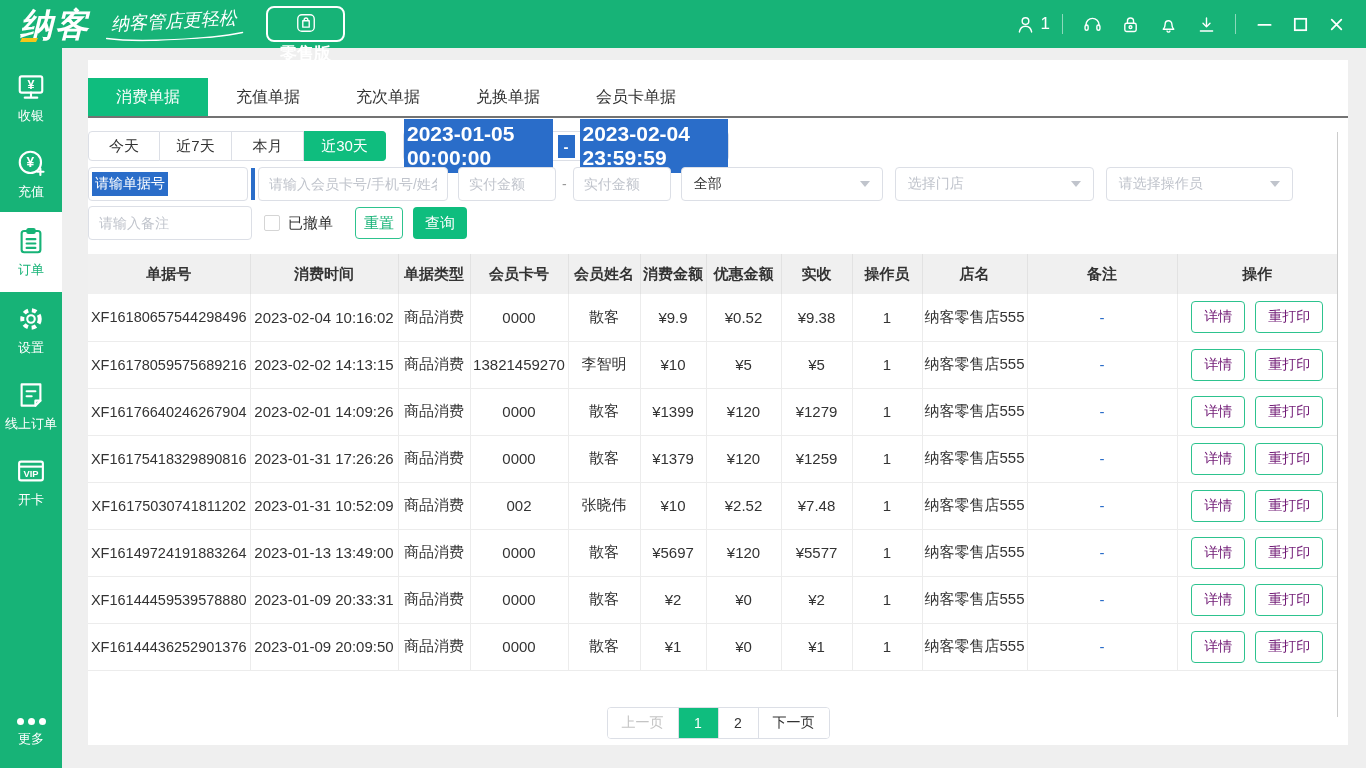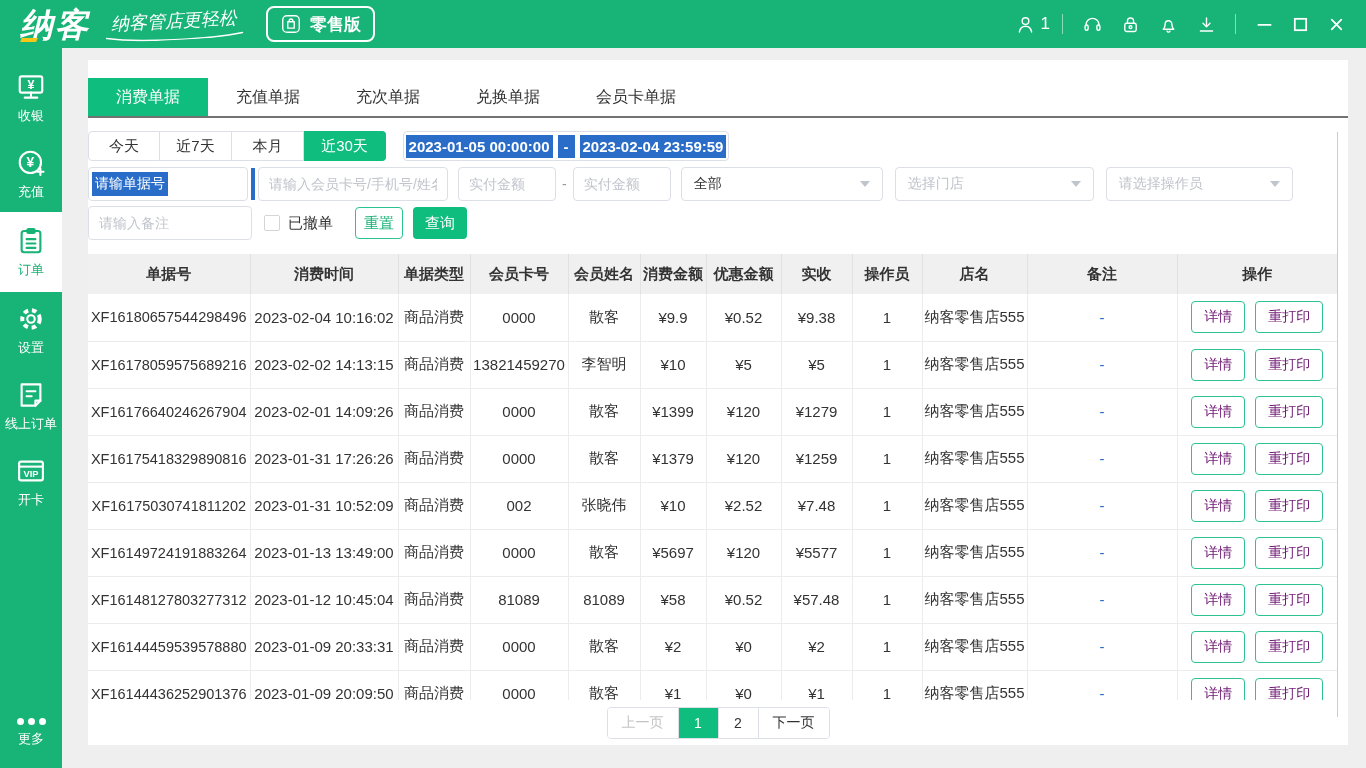--- a/index.html
+++ b/index.html
@@ -10,21 +10,21 @@
   .topbar { position:fixed; top:0; left:0; width:1366px; height:48px;
     background:#17b377; display:flex; align-items:center; z-index:20; }
   .logo { font-size:33px; font-weight:bold; font-style:italic; color:#fff;
     margin-left:20px; letter-spacing:2px; position:relative; line-height:1; }
   .logo::after { content:""; position:absolute; left:1px; bottom:-1px; width:16px; height:4px;
     background:#f6c619; transform:skewX(-25deg); }
   .tagline { color:#fff; font-style:italic; font-size:18px; margin-left:14px;
     display:flex; flex-direction:column; align-items:center; transform:rotate(-3deg); }
   .badge { margin-left:22px; display:flex; align-items:center; gap:8px;
     border:2px solid #fff; border-radius:8px; padding:4px 12px; color:#fff;
-    font-weight:bold; font-size:17px; height:36px; }
+    font-weight:bold; font-size:17px; height:36px;flex-direction:column; }
   .badge svg { width:22px; height:22px; }
   .topnav { display:flex; margin-left:16px; height:48px; align-items:flex-end; }
   .topnav-tab { height:38px; display:flex; align-items:center; padding:0 22px;
     color:#fff; font-size:16px; font-weight:bold; position:relative; cursor:pointer;
     background:rgba(255,255,255,.24); }
   .topnav-tab.active { background:rgba(255,255,255,.13); }
   .topnav-tab.active::after { content:""; position:absolute; left:50%;
     transform:translateX(-50%); bottom:5px; width:58px; height:3px;
     background:#fff; border-radius:2px; }
   .top-right { margin-left:auto; display:flex; align-items:center; padding-right:12px; color:#fff; }
@@ -62,21 +62,21 @@
   .preset-group { display:flex; height:30px; }
   .preset { width:72px; border:1px solid #dcdfe6; border-left:none; display:flex;
     align-items:center; justify-content:center; font-size:15px; color:#333;
     background:#fff; cursor:pointer; }
   .preset:first-child { border-left:1px solid #dcdfe6; border-radius:4px 0 0 4px; }
   .preset:last-child { border-radius:0 4px 4px 0; width:82px; }
   .preset.active { background:#0fbd7e; color:#fff; border-color:#0fbd7e; }
   .date-box { margin-left:17px; width:326px; height:30px; border:1px solid #dcdfe6;
     border-radius:4px; display:flex; align-items:center; justify-content:center;
     gap:5px; cursor:pointer; }
-  .sel-text { background:#2a6dc9; color:#fff; font-size:15px; font-weight:bold; padding:3px 3px; }
+  .sel-text { background:#2a6dc9; color:#fff; font-size:21px; font-weight:bold; padding:3px 3px; }
   .sel-dash { background:#2a6dc9; color:#fff; font-size:15px; font-weight:bold; padding:3px 6px; }
 
   .frow2 { margin-top:6px; height:34px; }
   .frow3 { margin-top:5px; height:34px; }
   .inp { height:34px; border:1px solid #dcdfe6; border-radius:4px; font-size:14px;
     padding:0 10px; color:#333; background:#fff; outline:none; }
   input.inp::placeholder { color:#c0c4cc; }
   .sel-input { width:160px; display:flex; align-items:center; padding:0 3px; }
   .caret-bar { width:4px; height:32px; background:#2a6dc9; margin:0 3px; flex:none; }
   .range-dash { color:#999; margin:0 6px; font-size:14px; }
@@ -436,34 +436,20 @@
               <td>散客</td>
               <td>¥5697</td>
               <td>¥120</td>
               <td>¥5577</td>
               <td>1</td>
               <td>纳客零售店555</td>
               <td class="c-remark">-</td>
               <td><button class="act-btn">详情</button><button class="act-btn">重打印</button></td>
             </tr>
             <tr>
-              <td class="c-orderno">XF16148127803277312</td>
-              <td>2023-01-12 10:45:04</td>
-              <td>商品消费</td>
-              <td>81089</td>
-              <td>81089</td>
-              <td>¥58</td>
-              <td>¥0.52</td>
-              <td>¥57.48</td>
-              <td>1</td>
-              <td>纳客零售店555</td>
-              <td class="c-remark">-</td>
-              <td><button class="act-btn">详情</button><button class="act-btn">重打印</button></td>
-            </tr>
-            <tr>
               <td class="c-orderno">XF16144459539578880</td>
               <td>2023-01-09 20:33:31</td>
               <td>商品消费</td>
               <td>0000</td>
               <td>散客</td>
               <td>¥2</td>
               <td>¥0</td>
               <td>¥2</td>
               <td>1</td>
               <td>纳客零售店555</td>

